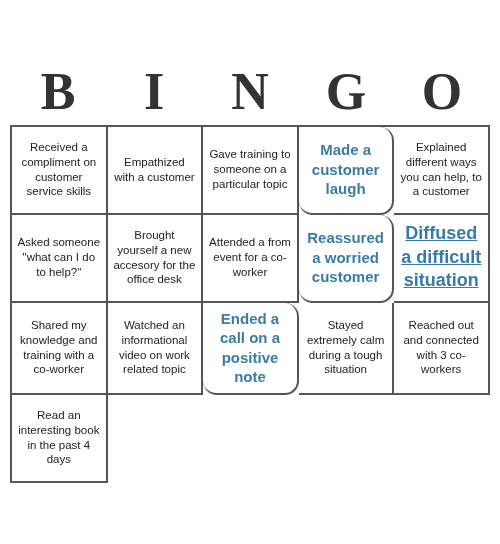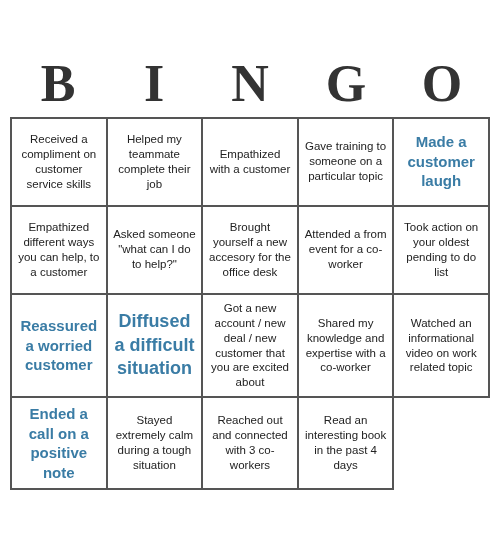--- a/index.html
+++ b/index.html
@@ -47,52 +47,51 @@
       text-align: center;
       font-size: 11.5px;
       line-height: 1.3;
       color: #222;
       background: #fff;
     }
     .bingo-cell.large-text {
       font-size: 18px;
       font-weight: bold;
       color: #3a7ca5;
+      text-decoration: underline;
     }
     .bingo-cell.medium-text {
       font-size: 15px;
       font-weight: bold;
       color: #3a7ca5;
+      border-radius: 14px;
     }
   </style>
 </head>
 <body>
 
 <div class="bingo-card">
   <div class="bingo-header">
   <span class="bingo-letter">B</span>
       <span class="bingo-letter">I</span>
       <span class="bingo-letter">N</span>
       <span class="bingo-letter">G</span>
       <span class="bingo-letter">O</span>
     </div>
   <div class="bingo-grid">
   <div class="bingo-cell">Received a compliment on customer service skills</div>
-      <div class="bingo-cell">Helped my teammate complete their job</div>
       <div class="bingo-cell">Empathized with a customer</div>
       <div class="bingo-cell">Gave training to someone on a particular topic</div>
       <div class="bingo-cell medium-text">Made a customer laugh</div>
-      <div class="bingo-cell">Empathized different ways you can help, to a customer</div>
+      <div class="bingo-cell">Explained different ways you can help, to a customer</div>
       <div class="bingo-cell">Asked someone "what can I do to help?"</div>
       <div class="bingo-cell">Brought yourself a new accesory for the office desk</div>
       <div class="bingo-cell">Attended a from event for a co-worker</div>
-      <div class="bingo-cell">Took action on your oldest pending to do list</div>
       <div class="bingo-cell medium-text">Reassured a worried customer</div>
       <div class="bingo-cell large-text">Diffused a difficult situation</div>
-      <div class="bingo-cell">Got a new account / new deal / new customer that you are excited about</div>
-      <div class="bingo-cell">Shared my knowledge and expertise with a co-worker</div>
+      <div class="bingo-cell">Shared my knowledge and training with a co-worker</div>
       <div class="bingo-cell">Watched an informational video on work related topic</div>
       <div class="bingo-cell medium-text">Ended a call on a positive note</div>
       <div class="bingo-cell">Stayed extremely calm during a tough situation</div>
       <div class="bingo-cell">Reached out and connected with 3 co-workers</div>
       <div class="bingo-cell">Read an interesting book in the past 4 days</div>
     </div>
 </div>
 
 </body></html>

